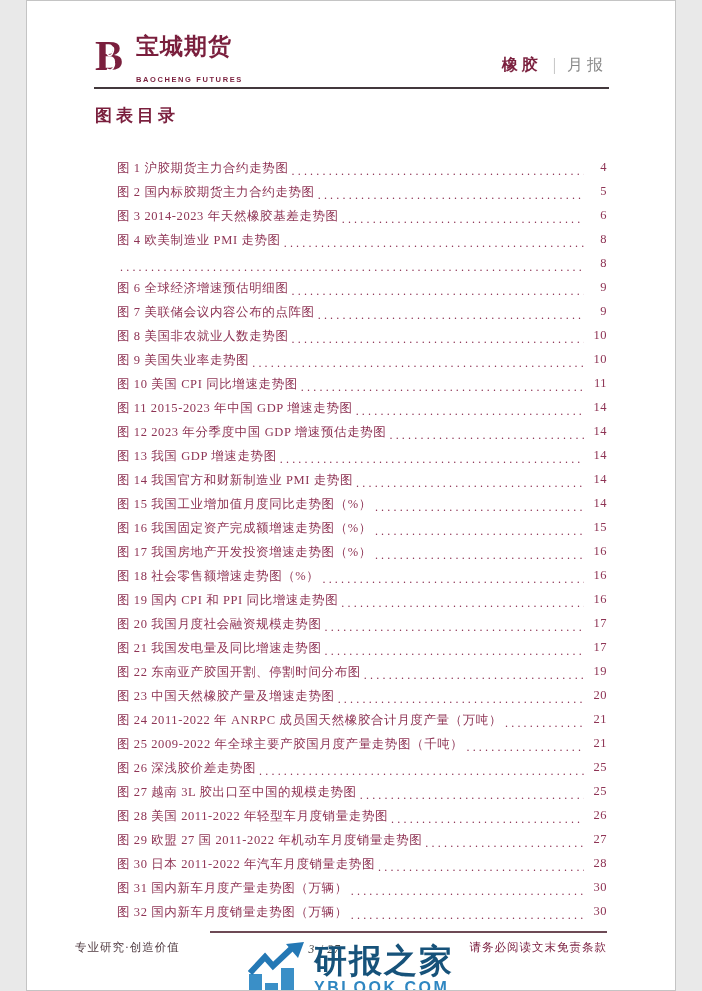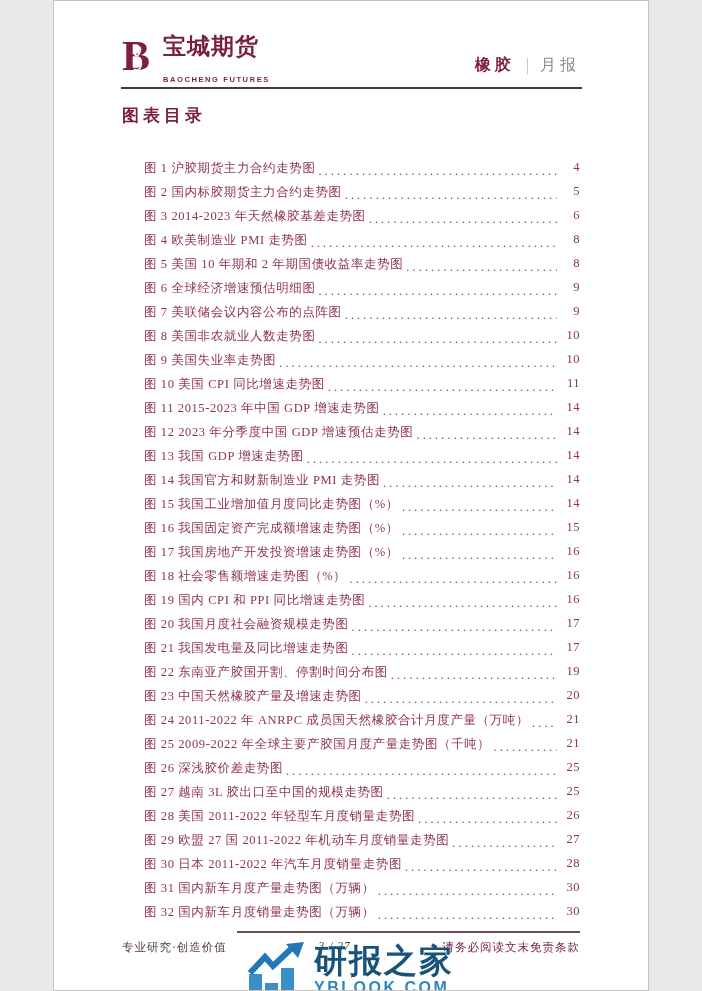--- a/index.html
+++ b/index.html
@@ -9,21 +9,21 @@
     --footer-rule:#6d4a55;
     --meta-gray:#8a8a8a;
     --wm-dark-blue:#16527a;
     --wm-light-blue:#2e86c1;
   }
   *{box-sizing:border-box;margin:0;padding:0;}
   html,body{background:#e9e9e9;}
   body{font-family:"Liberation Serif","DejaVu Serif",serif;}
   .page{
     position:relative;
-    width:596px;height:991px;
+    width:650px;height:991px;
     margin:0 auto;
     background:#ffffff;
     border:1px solid #c4c4c4;
     overflow:hidden;
   }
   
   .header{
     margin:34px 68px 0 68px;
     display:flex;justify-content:space-between;align-items:flex-end;
   }
@@ -67,22 +67,22 @@
   .toc-dots::after{
     content:"......................................................................................................................................................................";
     font-size:12px;letter-spacing:3.2px;
   }
   .toc-page{flex-shrink:0;min-width:20px;text-align:right;letter-spacing:0.5px;}
   
   .footer-rule{
     margin:3px 68px 0 183px;height:2px;background:var(--footer-rule);
   }
   .footer{
-    margin:7px 68px 0 68px;
-    display:flex;justify-content:space-between;align-items:flex-start;
+    margin:7px 68px 0 48px;
+    display:flex;justify-content:space-between;align-items:flex-end;
     font-size:11.5px;
   }
   .footer-left{color:#4f3a40;letter-spacing:1px;}
   .footer-page{color:#444444;letter-spacing:1px;font-style:italic;}
   .footer-right{color:#7d2242;letter-spacing:1px;}
   
   .watermark{
     position:absolute;left:50%;bottom:-10px;transform:translateX(-50%);
     display:flex;align-items:flex-end;z-index:3;
     font-family:"Liberation Sans","DejaVu Sans",sans-serif;
@@ -140,21 +140,20 @@
         <span class="toc-label">图 3 2014-2023 年天然橡胶基差走势图</span>
         <span class="toc-dots"></span>
         <span class="toc-page">6</span>
       </div>
       <div class="toc-row">
         <span class="toc-label">图 4 欧美制造业 PMI 走势图</span>
         <span class="toc-dots"></span>
         <span class="toc-page">8</span>
       </div>
       <div class="toc-row">
-        <span class="toc-label">图 5 美国 10 年期和 2 年期国债收益率走势图</span>
         <span class="toc-dots"></span>
         <span class="toc-page">8</span>
       </div>
       <div class="toc-row">
         <span class="toc-label">图 6 全球经济增速预估明细图</span>
         <span class="toc-dots"></span>
         <span class="toc-page">9</span>
       </div>
       <div class="toc-row">
         <span class="toc-label">图 7 美联储会议内容公布的点阵图</span>

